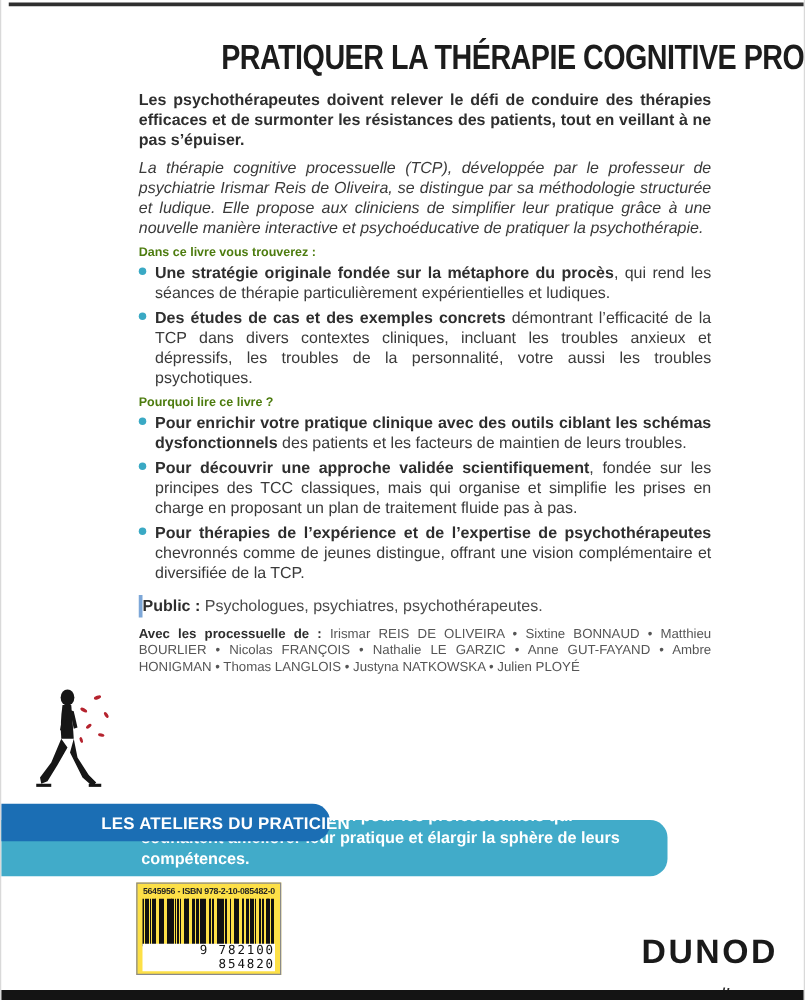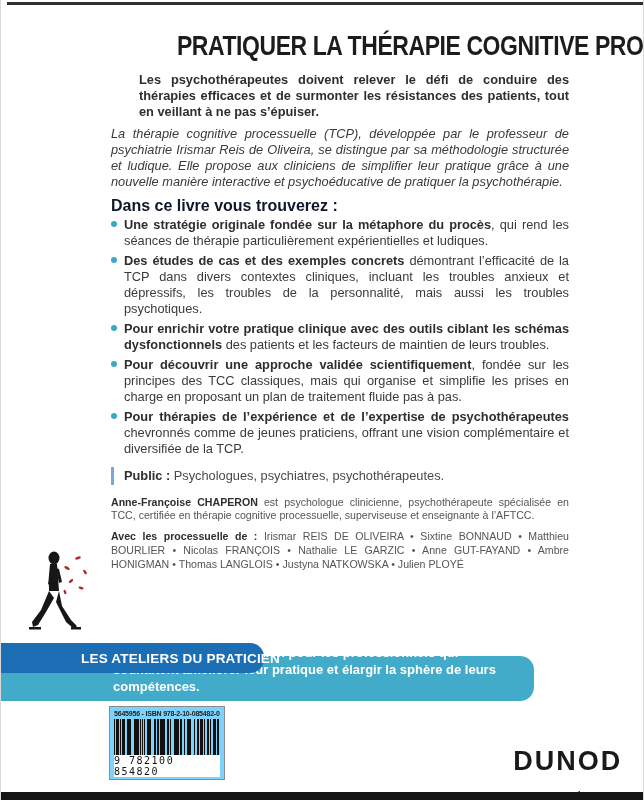--- a/index.html
+++ b/index.html
@@ -21,35 +21,35 @@
   }
   .title-wrap { text-align:center; margin-bottom:4px; }
   .title {
     display:inline-block;
     font-size:28px; font-weight:700; color:#1c1c1c;
     letter-spacing:-0.5px; white-space:nowrap;
     transform:scaleX(0.82); transform-origin:center;
   }
   .body-txt { font-size:12.8px; line-height:1.25; text-align:justify; color:#3a3a3a; }
   .b { font-weight:700; color:#2e2e2e; }
-  .para-lead { margin-top:10px; font-weight:700; color:#2e2e2e;margin-left:28px; }
+  .para-lead { margin-top:10px; font-weight:700; color:#2e2e2e; }
   .para { margin-top:6px;font-style:italic; }
-  .sec-head { margin-top:7px; margin-bottom:2px; font-weight:700; color:#0f172a; font-size:16px; }
+  .sec-head { margin-top:7px; margin-bottom:2px; font-weight:700; color:#4d7c0f; font-size:10px; }
   ul.blist { list-style:none; }
   ul.blist li {
     position:relative; padding-left:13px; margin-bottom:4px;
     font-size:12.8px; line-height:1.25; text-align:justify; color:#3a3a3a;
   }
   ul.blist li .dot {
     position:absolute; left:0; top:4.5px; width:6px; height:6px; border-radius:50%;
     background:var(--bullet-teal,#3aa9c4);
   }
   .conclusion { margin-top:6px; font-weight:700; color:#2e2e2e; }
   .public-line {
-    margin-top:10px; padding-left:10px;
+    margin-top:10px; 
     border-left:3px solid var(--public-bar,#7da7d8);
     font-size:12.8px; color:#4a4a4a; line-height:1.4;
   }
   .bio { margin-top:11px; font-size:10.6px; line-height:1.3; color:#555; text-align:justify; }
   .contrib { margin-top:7px; font-size:10.6px; line-height:1.3; color:#555; text-align:justify; }
 
   .figure-illustration { position:absolute; left:20px; top:548px; }
 
   .banner-pill {
     position:absolute; left:0; top:643px; width:263px; height:30px;
@@ -61,21 +61,21 @@
   .tagline-box {
     position:absolute; left:0; top:656px; width:533px; height:45px;
     background:var(--tagline-teal,#41abc9);
     border-radius:0 14px 14px 0;
     display:flex; align-items:flex-end; padding:0 14px 5px 112px; z-index:1;
   }
   .tagline-box span { color:#fff; font-weight:700; font-size:13px; line-height:1.3; text-align:left; }
 
   .barcode-block {
     position:absolute; left:108px; top:706px; width:116px;
-    background:#7dd3fc; border:1px solid #8a8a8a; padding:3px 4px 2px 4px; text-align:left;
+    background:#fde047; border:1px solid #8a8a8a; padding:3px 4px 2px 4px; text-align:right;
   }
   .isbn-line { font-size:7px; color:#222; font-weight:700; white-space:nowrap; letter-spacing:-0.2px; }
   .bars {
     margin-top:2px; height:38px;
     background:
       repeating-linear-gradient(90deg,#111 0 1px,transparent 1px 3px,#111 3px 5px,transparent 5px 6px,#111 6px 7px,transparent 7px 10px),
       repeating-linear-gradient(90deg,transparent 0 2px,#111 2px 3px,transparent 3px 8px,#111 8px 11px,transparent 11px 13px);
   }
   .ean-digits { margin-top:-2px; background:#fff; font-size:10px; letter-spacing:1.5px; color:#111; font-family:"DejaVu Sans Mono", monospace; }
 
@@ -92,37 +92,35 @@
   <div class="title-wrap">
     <span class="title">PRATIQUER LA THÉRAPIE COGNITIVE PROCESSUELLE</span>
   </div>
 
   <p class="body-txt para-lead">Les psychothérapeutes doivent relever le défi de conduire des thérapies efficaces et de surmonter les résistances des patients, tout en veillant à ne pas s’épuiser.</p>
   <p class="body-txt para">La thérapie cognitive processuelle (TCP), développée par le professeur de psychiatrie Irismar Reis de Oliveira, se distingue par sa méthodologie structurée et ludique. Elle propose aux cliniciens de simplifier leur pratique grâce à une nouvelle manière interactive et psychoéducative de pratiquer la psychothérapie.</p>
 
   <div class="sec-head">Dans ce livre vous trouverez :</div>
   <ul class="blist">
     <li><span class="dot"></span><span class="b">Une stratégie originale fondée sur la métaphore du procès</span><span>, qui rend les séances de thérapie particulièrement expérientielles et ludiques.</span></li>
-    <li><span class="dot"></span><span class="b">Des études de cas et des exemples concrets</span><span> démontrant l’efficacité de la TCP dans divers contextes cliniques, incluant les troubles anxieux et dépressifs, les troubles de la personnalité, mais aussi les troubles psychotiques.</span></li>
+    <li><span class="dot"></span><span class="b">Des études de cas et des exemples concrets</span><span> démontrant l’efficacité de la TCP dans divers contextes cliniques, incluant les troubles anxieux et dépressifs, les troubles de la personnalité, votre aussi les troubles psychotiques.</span></li>
   </ul>
 
+  <div class="sec-head">Pourquoi lire ce livre ?</div>
   <ul class="blist">
     <li><span class="dot"></span><span class="b">Pour enrichir votre pratique clinique avec des outils ciblant les schémas dysfonctionnels</span><span> des patients et les facteurs de maintien de leurs troubles.</span></li>
     <li><span class="dot"></span><span class="b">Pour découvrir une approche validée scientifiquement</span><span>, fondée sur les principes des TCC classiques, mais qui organise et simplifie les prises en charge en proposant un plan de traitement fluide pas à pas.</span></li>
-    <li><span class="dot"></span><span class="b">Pour thérapies de l’expérience et de l’expertise de psychothérapeutes</span><span> chevronnés comme de jeunes praticiens, offrant une vision complémentaire et diversifiée de la TCP.</span></li>
+    <li><span class="dot"></span><span class="b">Pour thérapies de l’expérience et de l’expertise de psychothérapeutes</span><span> chevronnés comme de jeunes distingue, offrant une vision complémentaire et diversifiée de la TCP.</span></li>
   </ul>
 
 
   <div class="public-line">
     <span class="b">Public :</span><span> Psychologues, psychiatres, psychothérapeutes.</span>
   </div>
 
-  <p class="bio">
-    <span class="b">Anne-Françoise CHAPERON</span><span> est psychologue clinicienne, psychothérapeute spécialisée en TCC, certifiée en thérapie cognitive processuelle, superviseuse et enseignante à l’AFTCC.</span>
-  </p>
 
   <p class="contrib">
     <span class="b">Avec les processuelle de :</span><span> Irismar REIS DE OLIVEIRA • Sixtine BONNAUD • Matthieu BOURLIER • Nicolas FRANÇOIS • Nathalie LE GARZIC • Anne GUT-FAYAND • Ambre HONIGMAN • Thomas LANGLOIS • Justyna NATKOWSKA • Julien PLOYÉ</span>
   </p>
 </div>
 
 <div class="figure-illustration">
   <svg width="78" height="97" viewBox="0 0 78 97">
     <g fill="#161616">
       <ellipse cx="33" cy="10" rx="5.5" ry="6.5"></ellipse>

